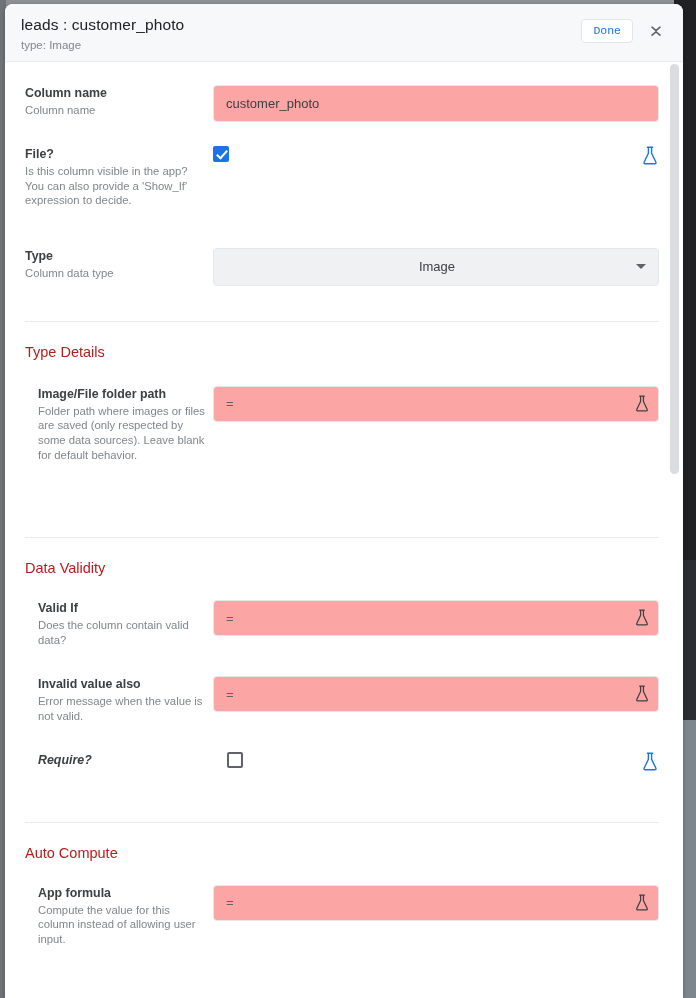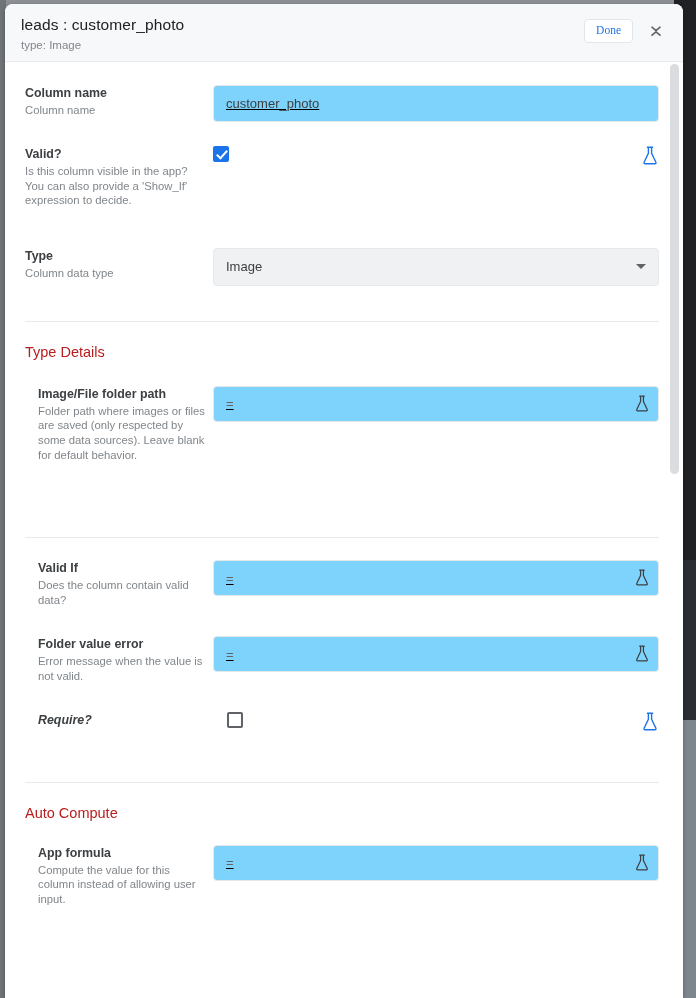--- a/index.html
+++ b/index.html
@@ -76,21 +76,21 @@
     align-items: center;
     gap: 10px;
     padding-top: 3px;
   }
   .done-btn {
     background: #ffffff;
     border: 1px solid #e3e6e8;
     border-radius: 4px;
     color: #1a73e8;
     font-size: 11.5px;
-    font-family: Liberation Serif, serif;
+    font-family: Liberation Mono, monospace;
     padding: 4px 11px 5px;
     cursor: pointer;
     line-height: 13px;
   }
   .collapse-btn {
     width: 26px; height: 26px;
     display: flex; align-items: center; justify-content: center;
     cursor: pointer;
     border-radius: 50%;
   }
@@ -140,29 +140,28 @@
   .lbl-desc {
     font-size: 11.3px;
     color: #80868b;
     line-height: 14.6px;
     margin-top: 2px;
   }
   .row-control { flex: 1; min-width: 0; }
 
   
   .field {
-    background: #7dd3fc;
+    background: #fca5a5;
     border: 1px solid #e5e8ea;
     border-radius: 4px;
     height: 36px;
     display: flex;
     align-items: center;
     padding: 0 8px 0 12px;
     position: relative;
-    text-decoration: underline;
   }
   .field.tall { height: 37px; }
   .field-value {
     font-size: 13px;
     color: #3c4043;
     flex: 1;
     white-space: nowrap;
     overflow: hidden;
   }
   .field-eq {
@@ -174,21 +173,22 @@
   .field-icon { flex: 0 0 auto; display: flex; align-items: center; }
 
   
   .select {
     background: #eff1f3;
     border: 1px solid #e5e8ea;
     border-radius: 4px;
     height: 38px;
     display: flex;
     align-items: center;
-    padding: 0 12px 0 12px;
+    padding: 0 12px 0 24px;
+    text-align: center;
   }
   .select-value {
     flex: 1;
     font-size: 13px;
     color: #3c4043;
   }
   .caret {
     width: 0; height: 0;
     border-left: 5px solid transparent;
     border-right: 5px solid transparent;
@@ -271,21 +271,21 @@
           </div>
           <div class="row-control">
             <div class="field tall">
               <span class="field-value">customer_photo</span>
             </div>
           </div>
         </div>
 
         <div class="row" style="padding-top:24px;">
           <div class="row-label">
-            <div class="lbl-title">Valid?</div>
+            <div class="lbl-title">File?</div>
             <div class="lbl-desc">Is this column visible in the app? You can also provide a 'Show_If' expression to decide.</div>
           </div>
           <div class="row-control">
             <div class="check-row">
               <span class="checkbox checked"></span>
               <span class="flask">
                 <svg width="18" height="20" viewBox="0 0 18 20" aria-hidden="true">
                   <path d="M6.4 1.2 h5.2 M7.4 1.2 v6.1 L3.1 16.3 a1 1 0 0 0 .9 1.5 h10 a1 1 0 0 0 .9-1.5 L10.6 7.3 V1.2" fill="none" stroke="#1a73e8" stroke-width="1.4" stroke-linecap="round" stroke-linejoin="round"></path>
                 </svg>
               </span>
@@ -324,41 +324,42 @@
                   <path d="M6.4 1.2 h5.2 M7.4 1.2 v6.1 L3.1 16.3 a1 1 0 0 0 .9 1.5 h10 a1 1 0 0 0 .9-1.5 L10.6 7.3 V1.2" fill="none" stroke="#3c4043" stroke-width="1.4" stroke-linecap="round" stroke-linejoin="round"></path>
                 </svg>
               </span>
             </div>
           </div>
         </div>
 
         <div style="height:75px"></div>
         <div class="divider"></div>
 
+        <div class="section-head">Data Validity</div>
 
         <div class="row" style="padding-top:22px;">
           <div class="row-label indent">
             <div class="lbl-title">Valid If</div>
             <div class="lbl-desc">Does the column contain valid data?</div>
           </div>
           <div class="row-control">
             <div class="field">
               <span class="field-eq">=</span>
               <span class="field-icon">
                 <svg width="16" height="18" viewBox="0 0 18 20" aria-hidden="true">
                   <path d="M6.4 1.2 h5.2 M7.4 1.2 v6.1 L3.1 16.3 a1 1 0 0 0 .9 1.5 h10 a1 1 0 0 0 .9-1.5 L10.6 7.3 V1.2" fill="none" stroke="#3c4043" stroke-width="1.4" stroke-linecap="round" stroke-linejoin="round"></path>
                 </svg>
               </span>
             </div>
           </div>
         </div>
 
         <div class="row" style="padding-top:29px;">
           <div class="row-label indent">
-            <div class="lbl-title">Folder value error</div>
+            <div class="lbl-title">Invalid value also</div>
             <div class="lbl-desc">Error message when the value is not valid.</div>
           </div>
           <div class="row-control">
             <div class="field">
               <span class="field-eq">=</span>
               <span class="field-icon">
                 <svg width="16" height="18" viewBox="0 0 18 20" aria-hidden="true">
                   <path d="M6.4 1.2 h5.2 M7.4 1.2 v6.1 L3.1 16.3 a1 1 0 0 0 .9 1.5 h10 a1 1 0 0 0 .9-1.5 L10.6 7.3 V1.2" fill="none" stroke="#3c4043" stroke-width="1.4" stroke-linecap="round" stroke-linejoin="round"></path>
                 </svg>
               </span>

